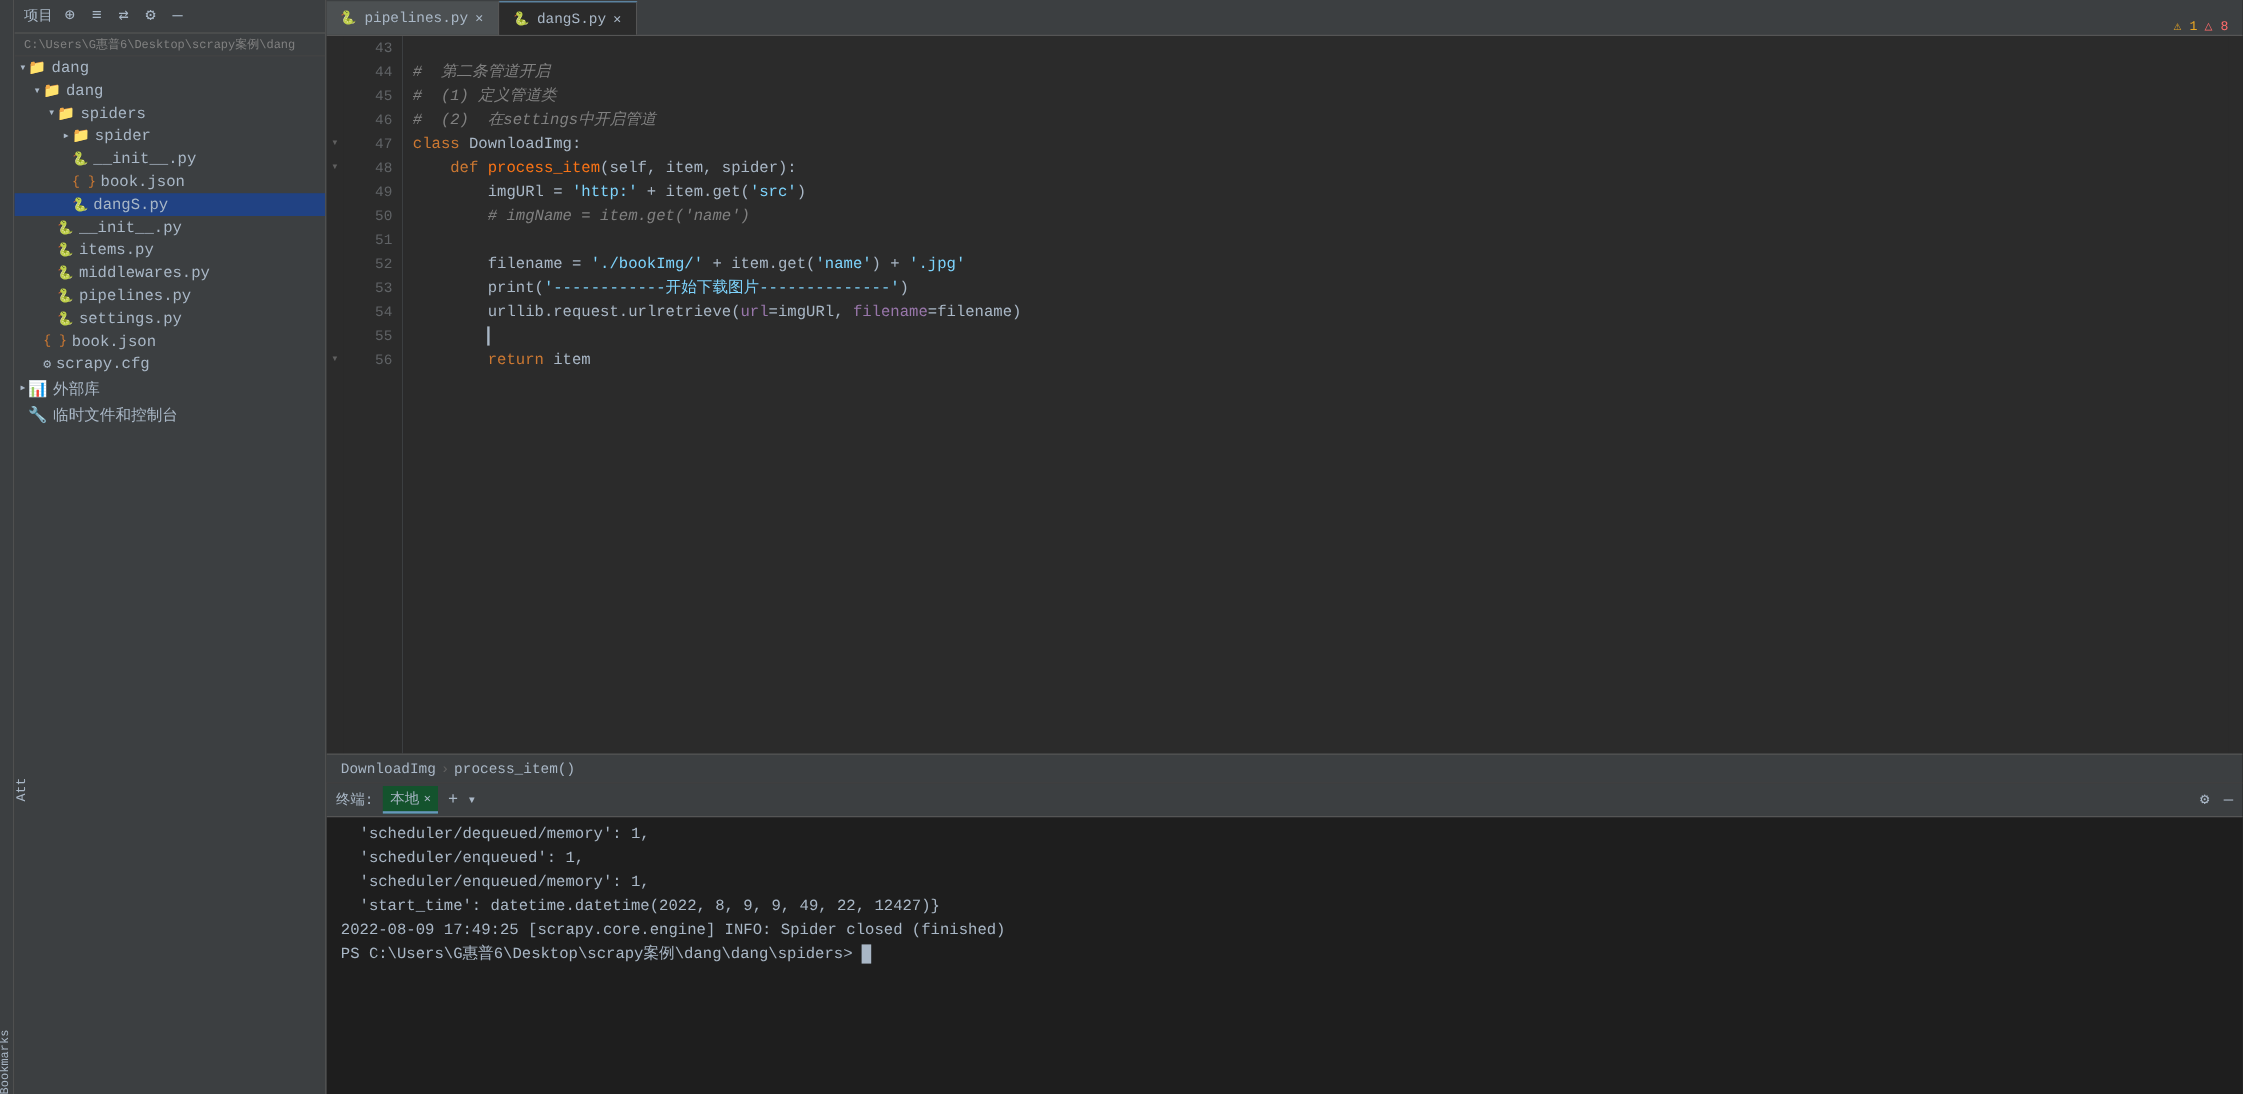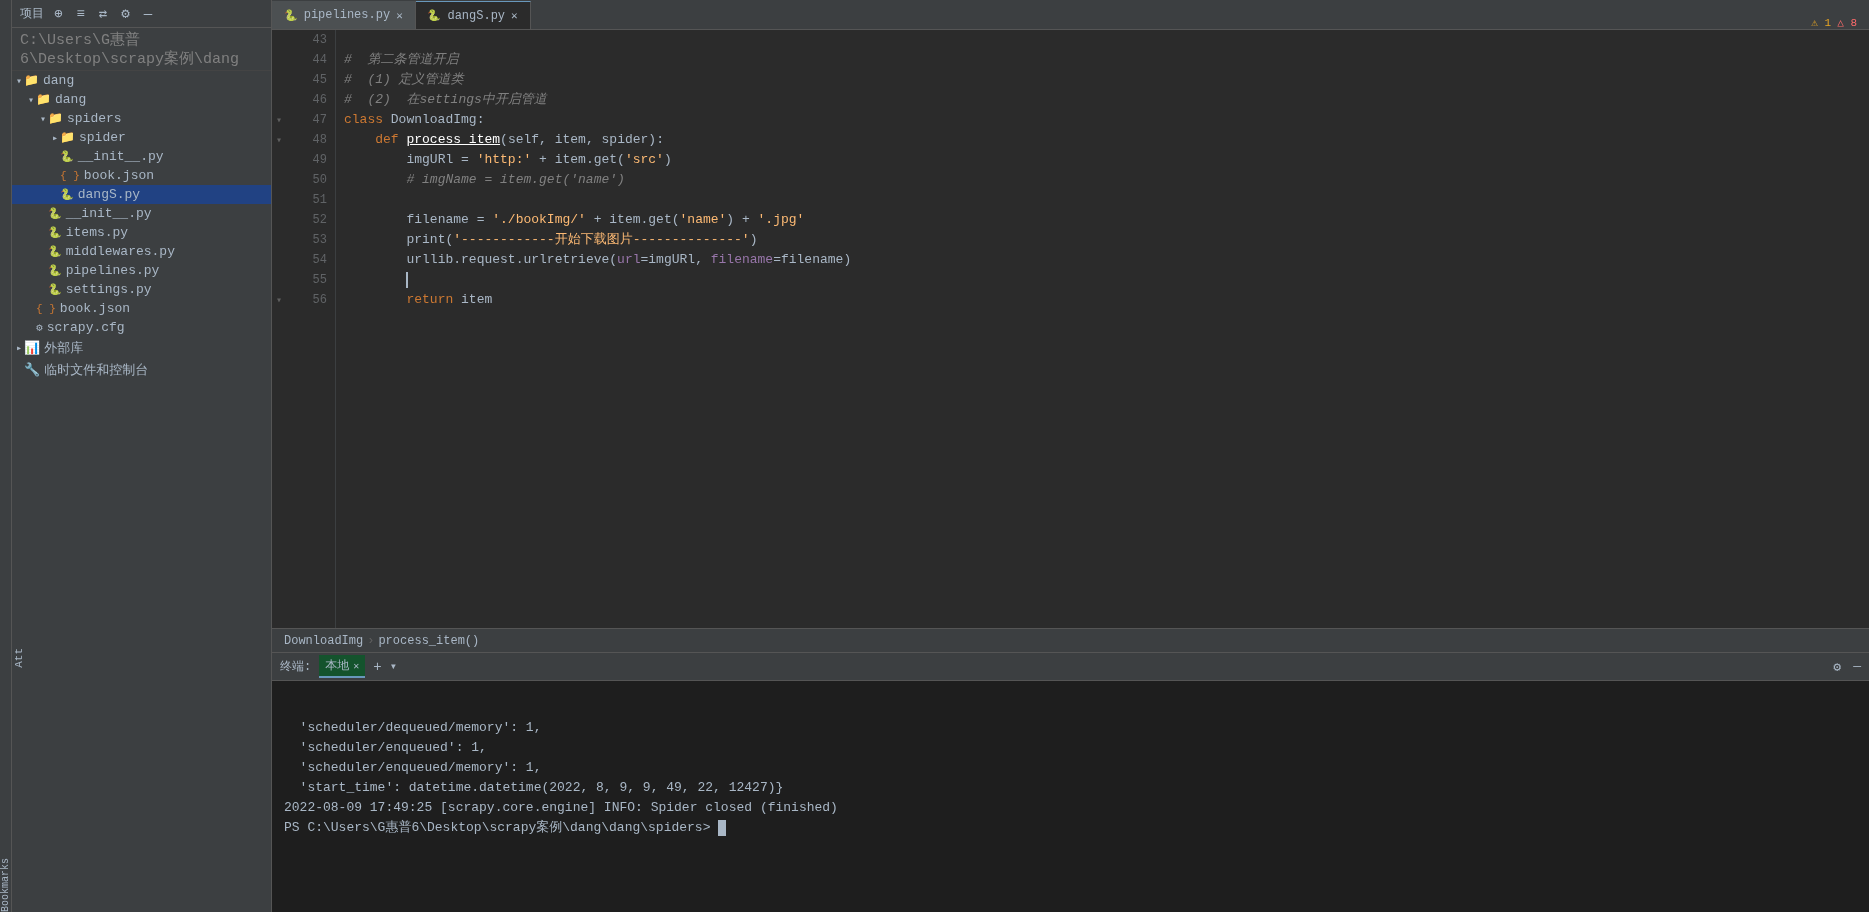--- a/index.html
+++ b/index.html
@@ -161,22 +161,22 @@
       display: flex;
       align-items: center;
       white-space: pre;
     }
 
     
     .kw-class { color: #cc7832; }
     .kw-def { color: #cc7832; }
     .kw-return { color: #cc7832; }
     .kw-self { color: #a9b7c6; }
-    .fn-name { color: #ffffff; text-decoration: underline; }
-    .string { color: #fdba74; }
+    .fn-name { color: #f97316; }
+    .string { color: #7dd3fc; }
     .comment { color: #808080; font-style: italic; }
     .class-name { color: #a9b7c6; }
     .attr-name { color: #9876aa; }
 
     
     .breadcrumb-bar {
       background: #3c3f41;
       height: 24px;
       display: flex;
       align-items: center;
@@ -224,21 +224,20 @@
     .terminal-tab-close { font-size: 10px; cursor: pointer; }
     .terminal-add-btn { cursor: pointer; font-size: 14px; color: #a9b7c6; }
     .terminal-settings { margin-left: auto; cursor: pointer; color: #a9b7c6; }
     .terminal-content {
       flex: 1;
       padding: 4px 12px;
       overflow-y: auto;
       font-size: 13px;
       line-height: 20px;
       color: #a9b7c6;
-      margin-top: 33px;
     }
     .terminal-line { white-space: pre; }
     .cursor-line { display: flex; align-items: center; }
     .cursor-block {
       width: 8px;
       height: 16px;
       background: #a9b7c6;
       display: inline-block;
     }
 
@@ -295,21 +294,21 @@
 
     <div class="top-toolbar">
       <span class="toolbar-label">项目</span>
       <span class="toolbar-icon">⊕</span>
       <span class="toolbar-icon">≡</span>
       <span class="toolbar-icon">⇄</span>
       <span class="toolbar-icon">⚙</span>
       <span class="toolbar-icon">—</span>
     </div>
 
-    <div style="padding: 2px 8px; font-size:15px; color:#808080; border-bottom:1px solid #444;">
+    <div style="padding: 2px 8px; font-size:10px; color:#808080; border-bottom:1px solid #444;">
       <span>C:\Users\G惠普6\Desktop\scrapy案例\dang</span>
     </div>
 
     <div class="sidebar-item indent-0">
       <span class="arrow">▾</span>
       <span class="folder-icon">📁</span>
       <span>dang</span>
     </div>
     <div class="sidebar-item indent-1">
       <span class="arrow">▾</span>

